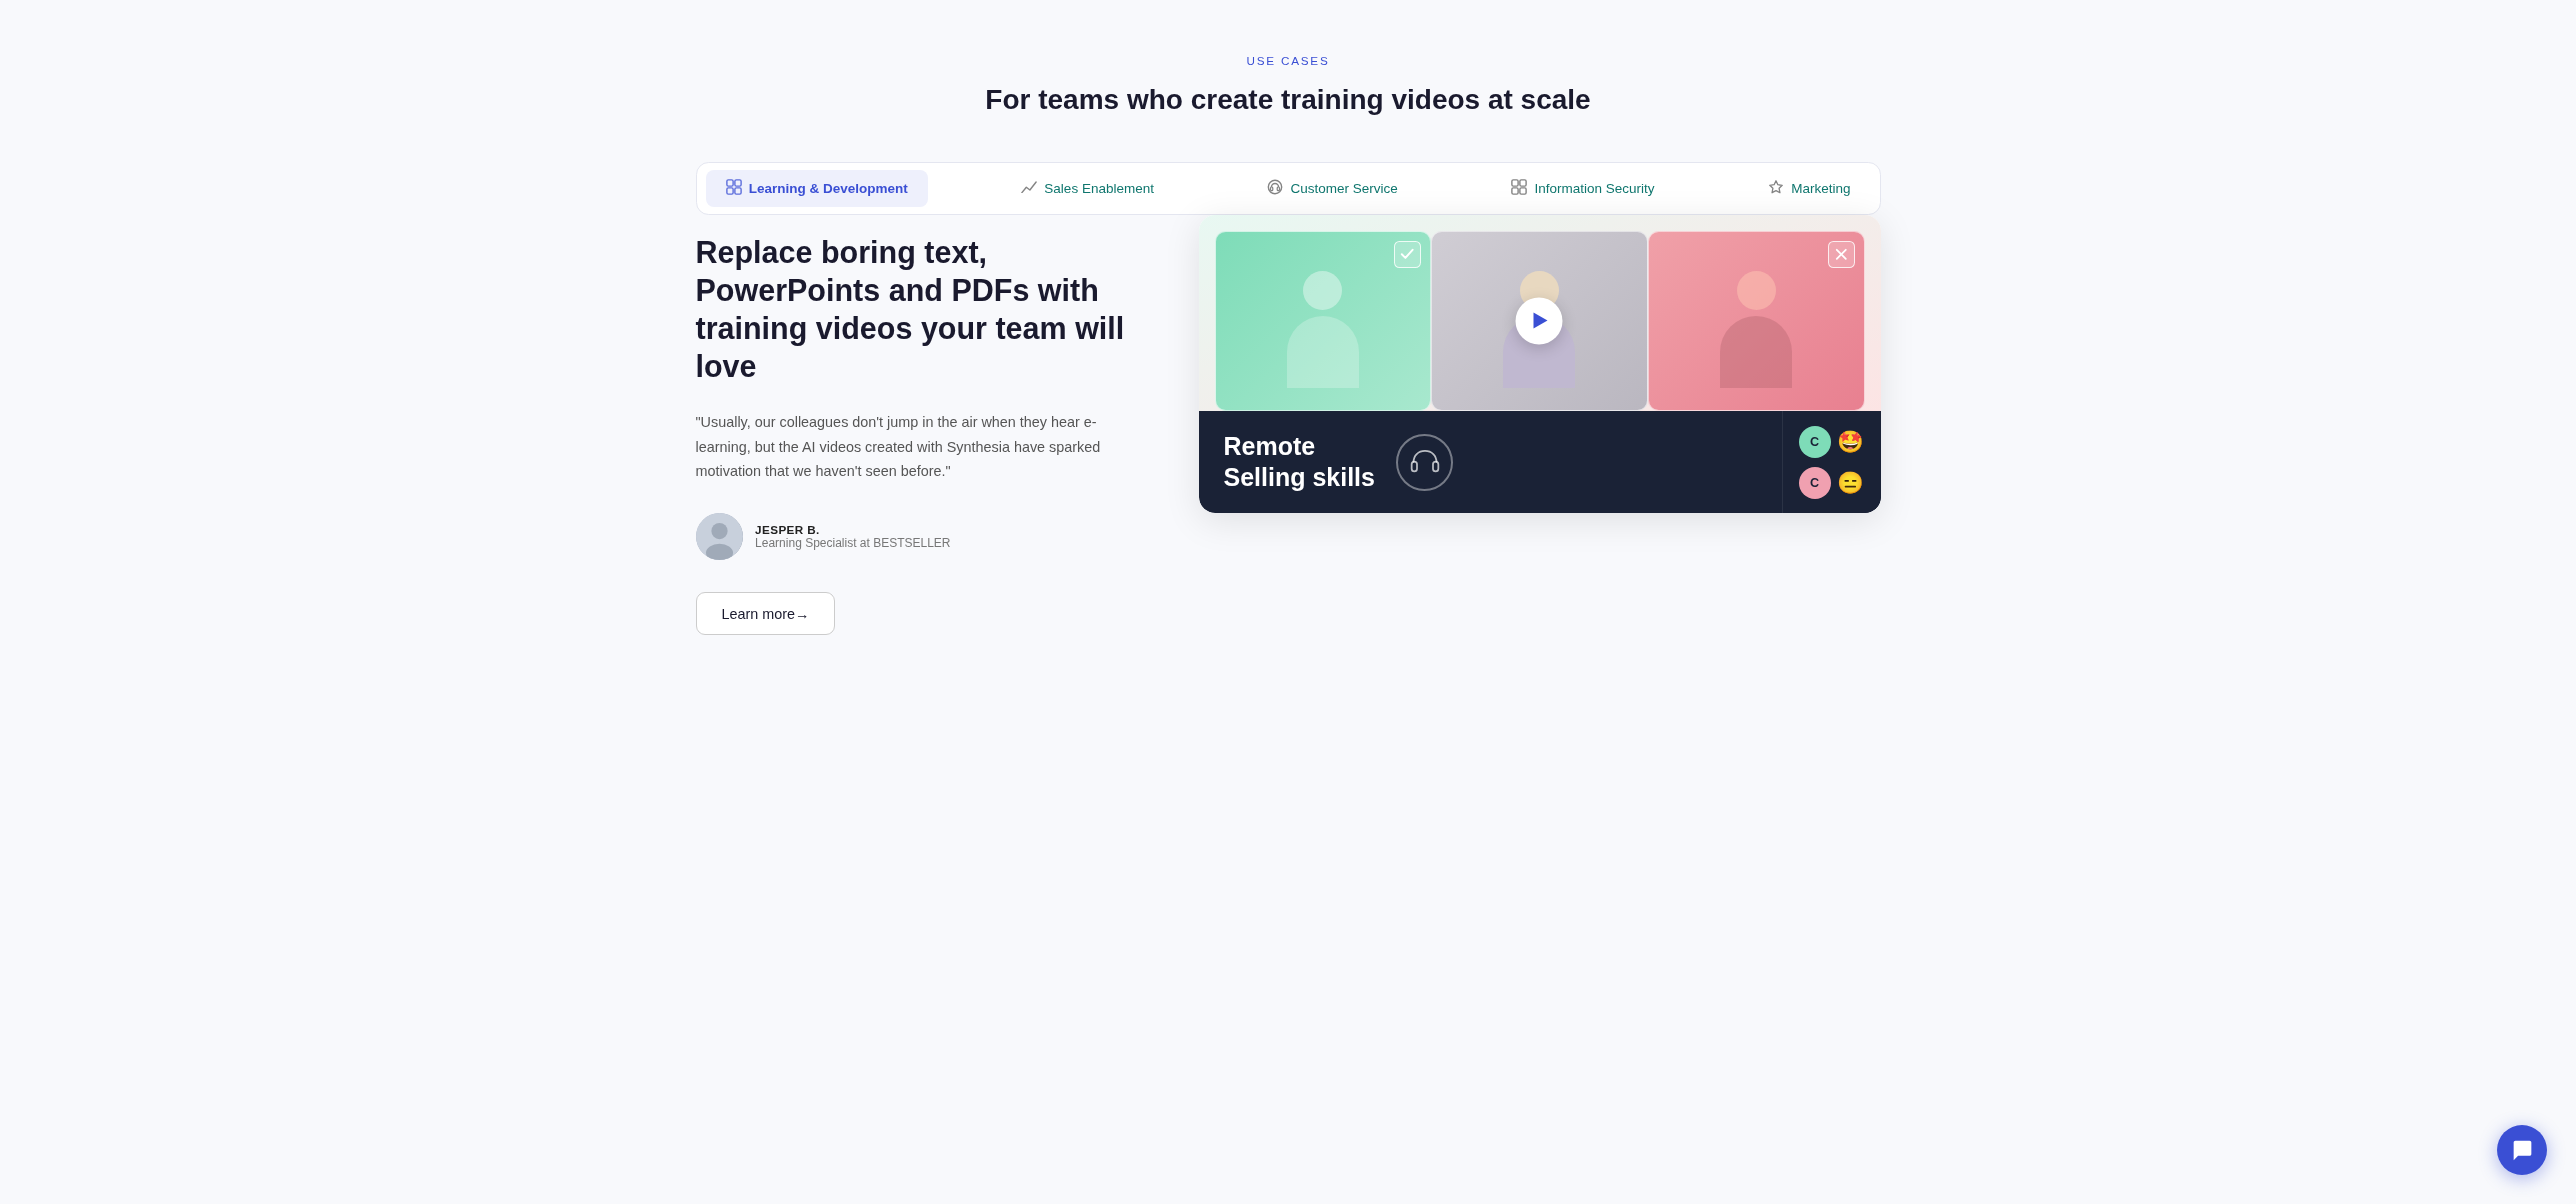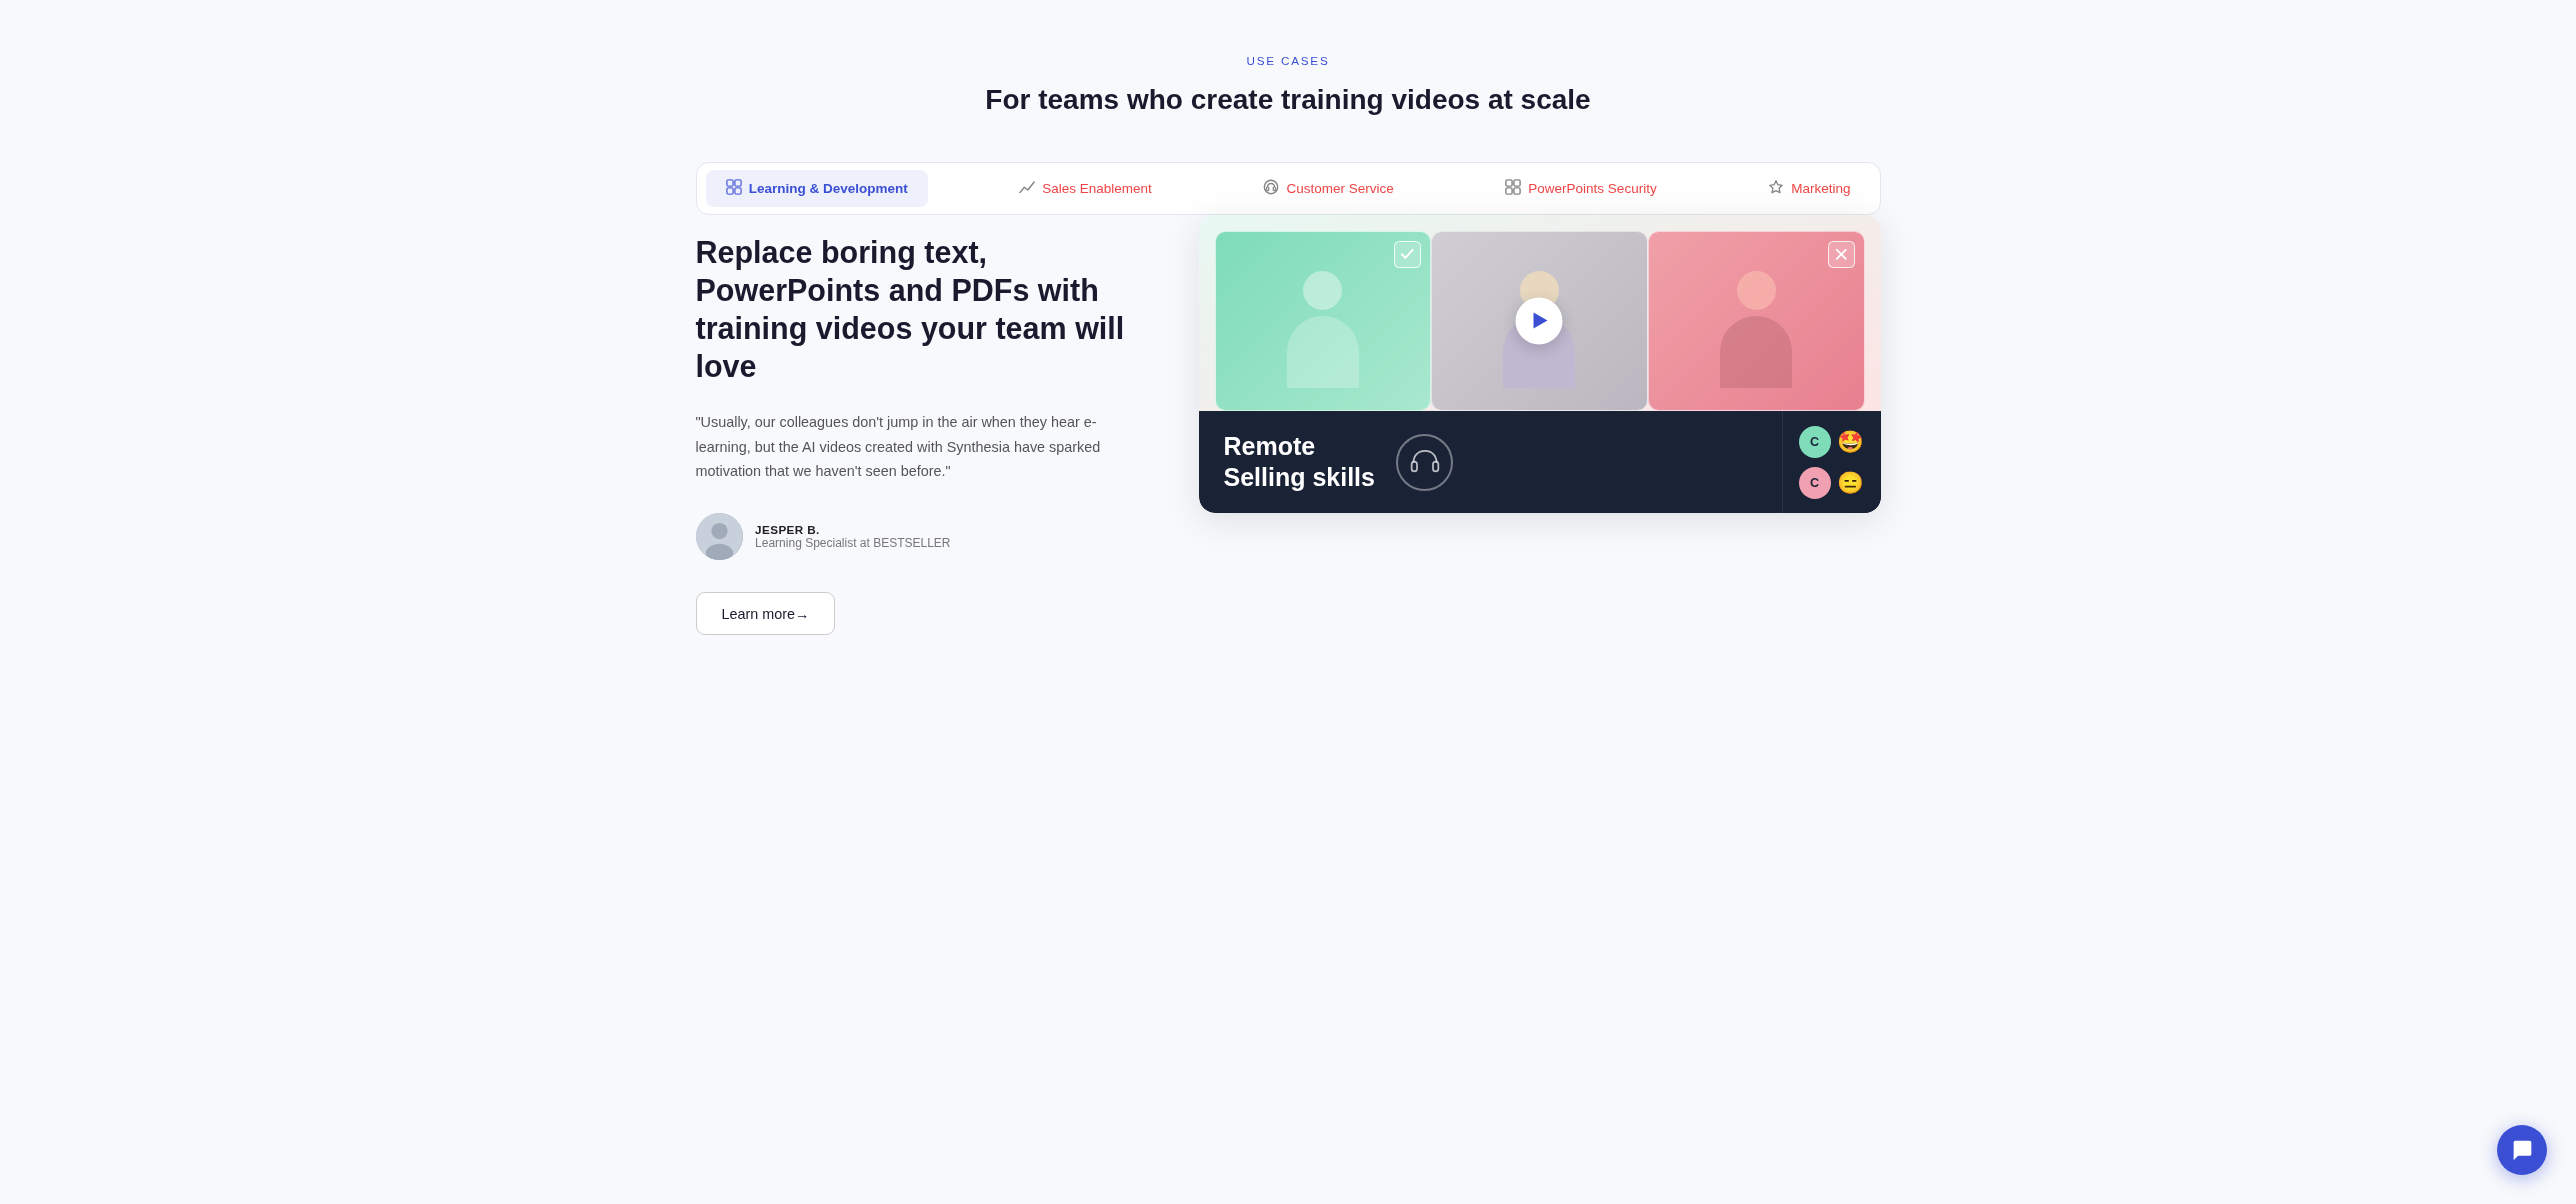--- a/index.html
+++ b/index.html
@@ -45,21 +45,21 @@
       justify-content: space-between;
     }
     .tab-item {
       display: flex;
       align-items: center;
       gap: 7.2px;
       padding: 9px 20px;
       border-radius: 8px;
       font-size: 13.5px;
       font-weight: 500;
-      color: #ef4444;
+      color: #0f766e;
       cursor: pointer;
       white-space: nowrap;
       transition: background 0.15s;
     }
     .tab-item.active {
       background: #eef0fc;
       color: #3a4fd4;
       font-weight: 600;
     }
     .tab-icon {
@@ -364,21 +364,21 @@
     </div>
     <div class="tab-item">
       <span class="tab-icon">
         <svg width="16" height="16" viewBox="0 0 18 18" fill="none" xmlns="http://www.w3.org/2000/svg">
           <rect x="1" y="1" width="7" height="7" rx="1.5" stroke="#666" stroke-width="1.6"></rect>
           <rect x="10" y="1" width="7" height="7" rx="1.5" stroke="#666" stroke-width="1.6"></rect>
           <rect x="1" y="10" width="7" height="7" rx="1.5" stroke="#666" stroke-width="1.6"></rect>
           <rect x="10" y="10" width="7" height="7" rx="1.5" stroke="#666" stroke-width="1.6"></rect>
         </svg>
       </span>
-      <span>PowerPoints Security</span>
+      <span>Information Security</span>
     </div>
     <div class="tab-item">
       <span class="tab-icon">
         <svg width="16" height="16" viewBox="0 0 18 18" fill="none" xmlns="http://www.w3.org/2000/svg">
           <polygon points="9,2 11.1,6.4 16,7.1 12.5,10.5 13.4,15.4 9,13.1 4.6,15.4 5.5,10.5 2,7.1 6.9,6.4" stroke="#666" stroke-width="1.5" fill="none" stroke-linejoin="round"></polygon>
         </svg>
       </span>
       <span>Marketing</span>
     </div>
   </div>

